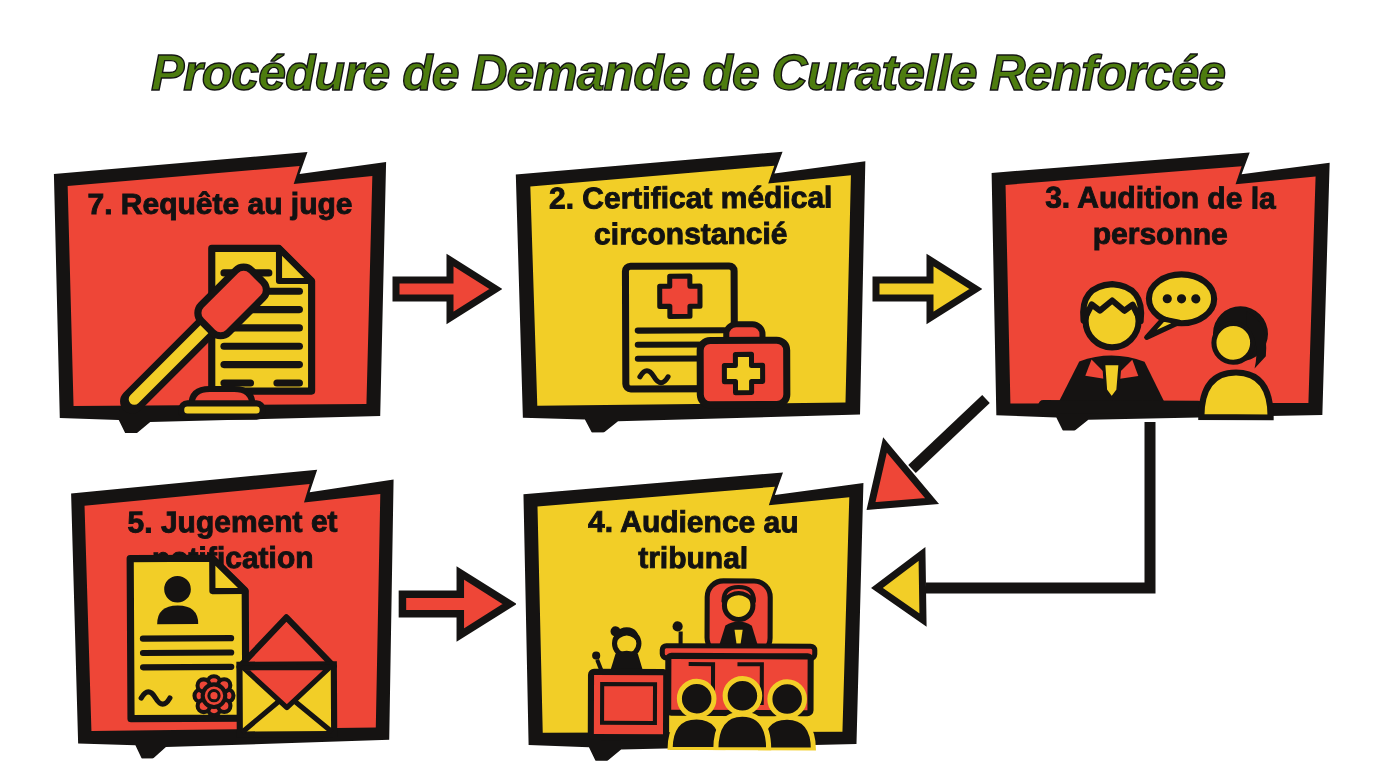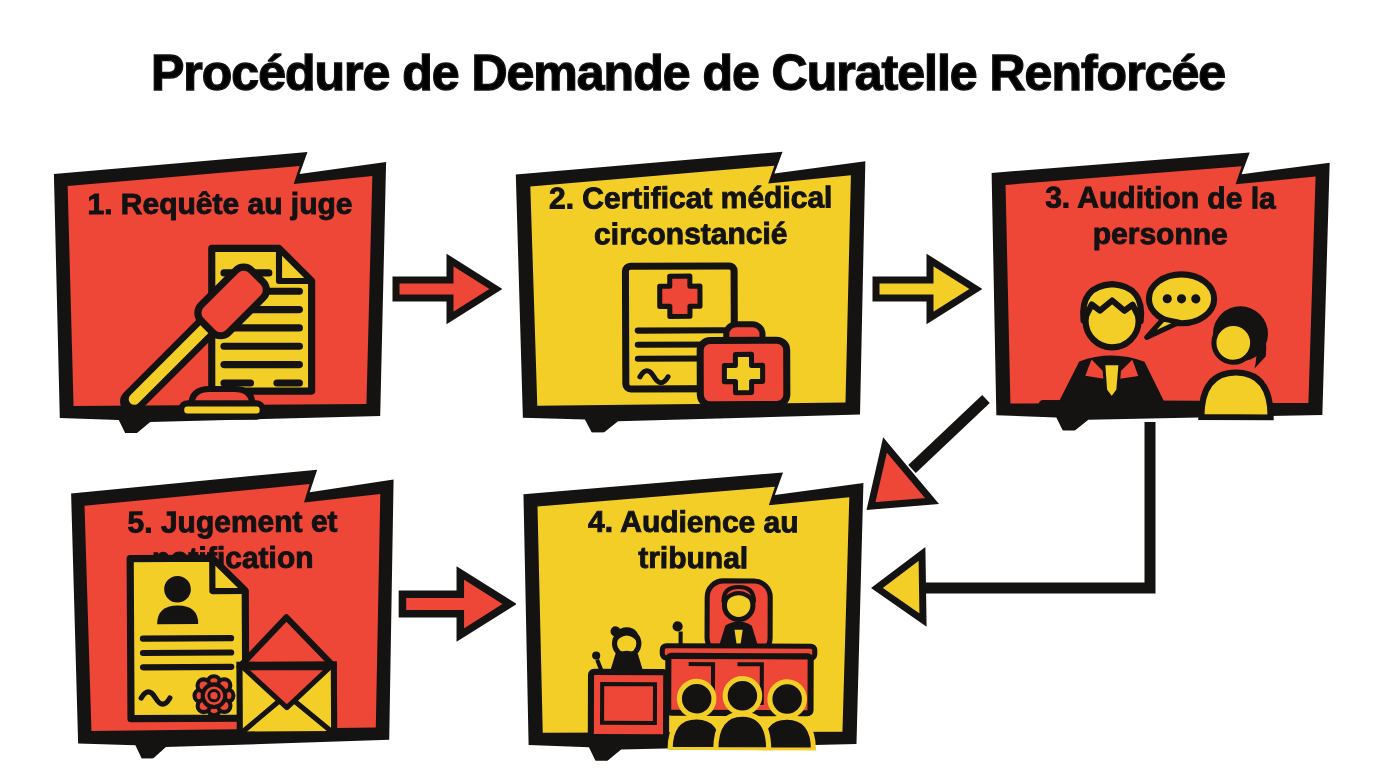--- a/index.html
+++ b/index.html
@@ -2,22 +2,22 @@
 <html><head>
 <meta charset="utf-8">
 <style>
   html,body{margin:0;padding:0;background:#ffffff;}
   #canvas{
     position:relative;width:1376px;height:768px;overflow:hidden;background:#ffffff;
     font-family:"Liberation Sans","DejaVu Sans",sans-serif;
   }
   .page-title{
     position:absolute;left:0;top:44px;width:100%;text-align:center;
-    font-size:50px;font-weight:800;color:#000000;letter-spacing:-1px;
-    -webkit-text-stroke:1.4px #141414;white-space:nowrap;
+    font-size:50px;font-weight:800;color:#4d7c0f;letter-spacing:-1px;
+    -webkit-text-stroke:1.4px #141414;white-space:nowrap;font-style:italic;
   }
   .step{position:absolute;}
   .step svg.box-shape{position:absolute;left:0;top:0;width:100%;height:100%;}
   .step-label{
     position:absolute;left:24px;right:24px;text-align:center;
     font-size:30px;font-weight:800;color:#121212;line-height:1.2;
     -webkit-text-stroke:0.9px #121212;
   }
   .icon{position:absolute;}
   .connector{position:absolute;}
@@ -60,21 +60,21 @@
   <svg class="connector" style="left:868px;top:418px;width:300px;height:215px;" viewBox="0 0 300 215">
     <path d="M282,4 L282,170 L58,170" fill="none" stroke="#151312" stroke-width="11" stroke-linejoin="miter"></path>
     <polygon points="54,136 55,202 9,170" fill="#F2CE27" stroke="#151312" stroke-width="7" stroke-linejoin="miter"></polygon>
   </svg>
 
   <div class="step" id="step1">
     <svg class="box-shape" viewBox="0 0 350 285" preserveAspectRatio="none">
       <polygon points="6,26 264,4 256,26 344,14 338,268 104,274 82,292 72,272 12,270" fill="#151312"></polygon>
       <polygon points="20,38 256,18 250,36 330,28 324,256 26,258" fill="#EE4637"></polygon>
     </svg>
-    <div class="step-label">1. Requête au juge</div>
+    <div class="step-label">7. Requête au juge</div>
     <svg class="icon" style="left:70px;top:92px;width:214px;height:184px;" viewBox="0 0 210 180">
       <path d="M92,8 L158,8 L190,40 L190,148 L92,148 Z" fill="#F2CE27" stroke="#151312" stroke-width="7" stroke-linejoin="round"></path>
       <path d="M158,8 L158,40 L190,40 Z" fill="#F2CE27" stroke="#151312" stroke-width="6" stroke-linejoin="round"></path>
       <g stroke="#151312" stroke-width="7" stroke-linecap="round">
         <line x1="104" y1="32" x2="148" y2="32"></line>
         <line x1="104" y1="50" x2="178" y2="50"></line>
         <line x1="104" y1="68" x2="178" y2="68"></line>
         <line x1="104" y1="86" x2="178" y2="86"></line>
         <line x1="104" y1="104" x2="178" y2="104"></line>
         <line x1="104" y1="122" x2="178" y2="122"></line>

